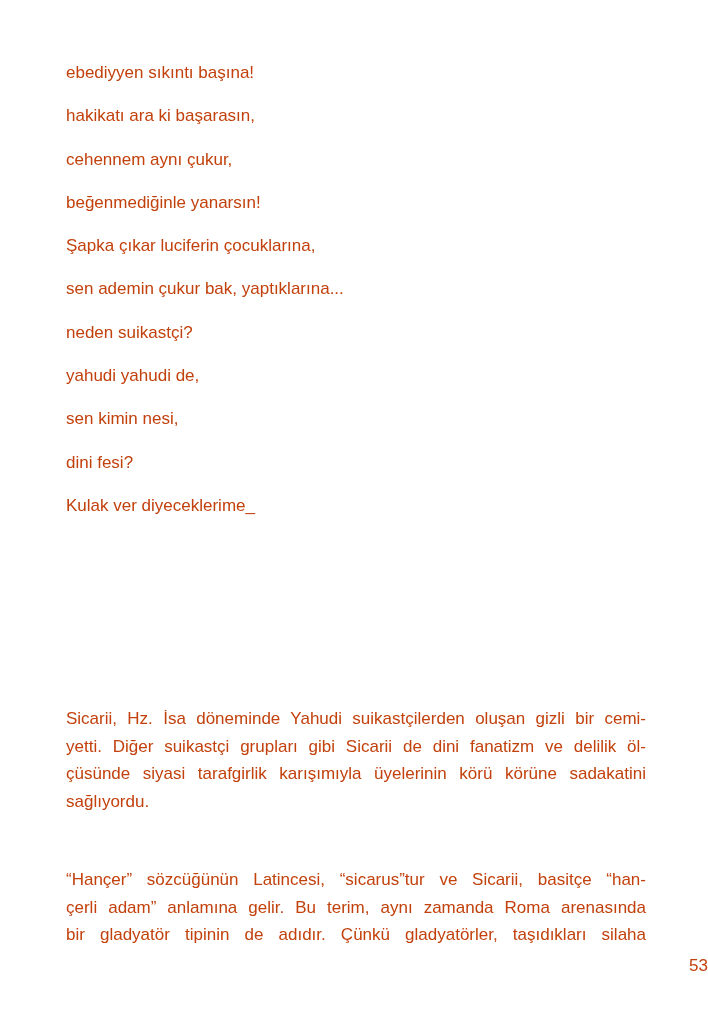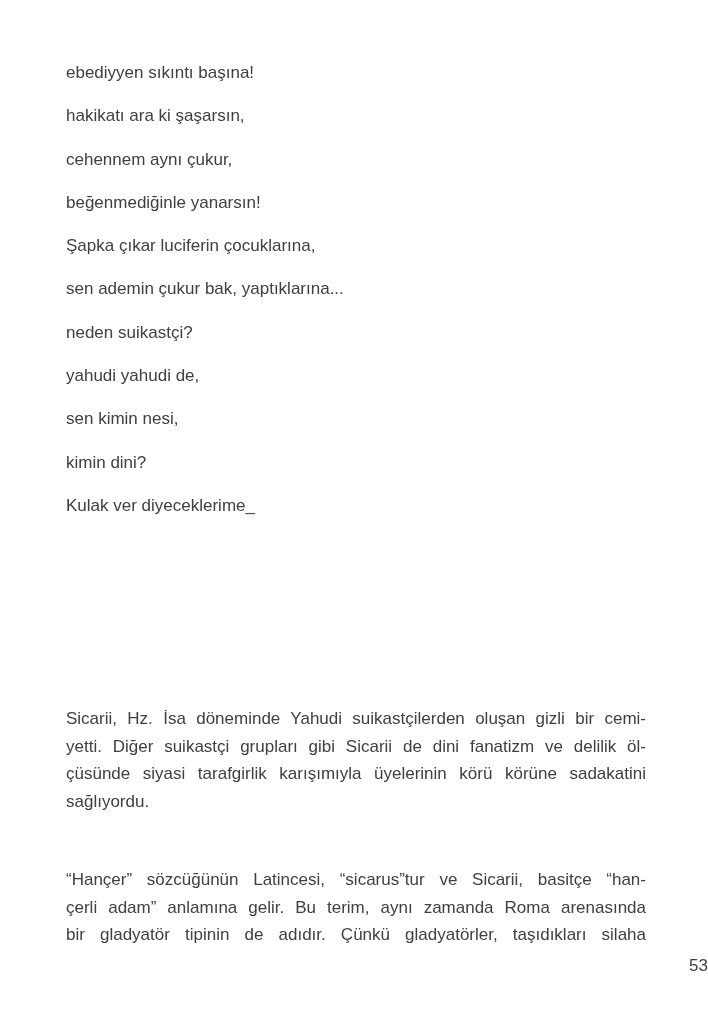--- a/index.html
+++ b/index.html
@@ -7,21 +7,21 @@
     padding: 0;
     background: #ffffff;
   }
   .page {
     position: relative;
     width: 708px;
     height: 1024px;
     background: #ffffff;
     overflow: hidden;
     font-family: "Liberation Sans", "DejaVu Sans", sans-serif;
-    color: #404040;
+    color: #c2410c;
     -webkit-font-smoothing: antialiased;
   }
   .poem {
     position: absolute;
     left: 66px;
     top: 51px;
     width: 600px;
   }
   .poem-line {
     font-size: 17px;
@@ -53,29 +53,29 @@
     font-size: 17px;
     line-height: 20px;
   }
 </style>
 </head>
 <body>
 
 <div class="page">
   <div class="poem" id="poem-block">
       <div class="poem-line">ebediyyen sıkıntı başına!</div>
-      <div class="poem-line">hakikatı ara ki şaşarsın,</div>
+      <div class="poem-line">hakikatı ara ki başarasın,</div>
       <div class="poem-line">cehennem aynı çukur,</div>
       <div class="poem-line">beğenmediğinle yanarsın!</div>
       <div class="poem-line">Şapka çıkar luciferin çocuklarına,</div>
       <div class="poem-line">sen ademin çukur bak, yaptıklarına...</div>
       <div class="poem-line">neden suikastçi?</div>
       <div class="poem-line">yahudi yahudi de,</div>
       <div class="poem-line">sen kimin nesi,</div>
-      <div class="poem-line">kimin dini?</div>
+      <div class="poem-line">dini fesi?</div>
       <div class="poem-line">Kulak ver diyeceklerime_</div>
     </div>
   <div class="para para-1" id="para-1">
       <div class="para-line flush">Sicarii, Hz. İsa döneminde Yahudi suikastçilerden oluşan gizli bir cemi-</div>
       <div class="para-line flush">yetti. Diğer suikastçi grupları gibi Sicarii de dini fanatizm ve delilik öl-</div>
       <div class="para-line flush">çüsünde siyasi tarafgirlik karışımıyla üyelerinin körü körüne sadakatini</div>
       <div class="para-line">sağlıyordu.</div>
     </div>
   <div class="para para-2" id="para-2">
       <div class="para-line flush">“Hançer” sözcüğünün Latincesi, “sicarus”tur ve Sicarii, basitçe “han-</div>

